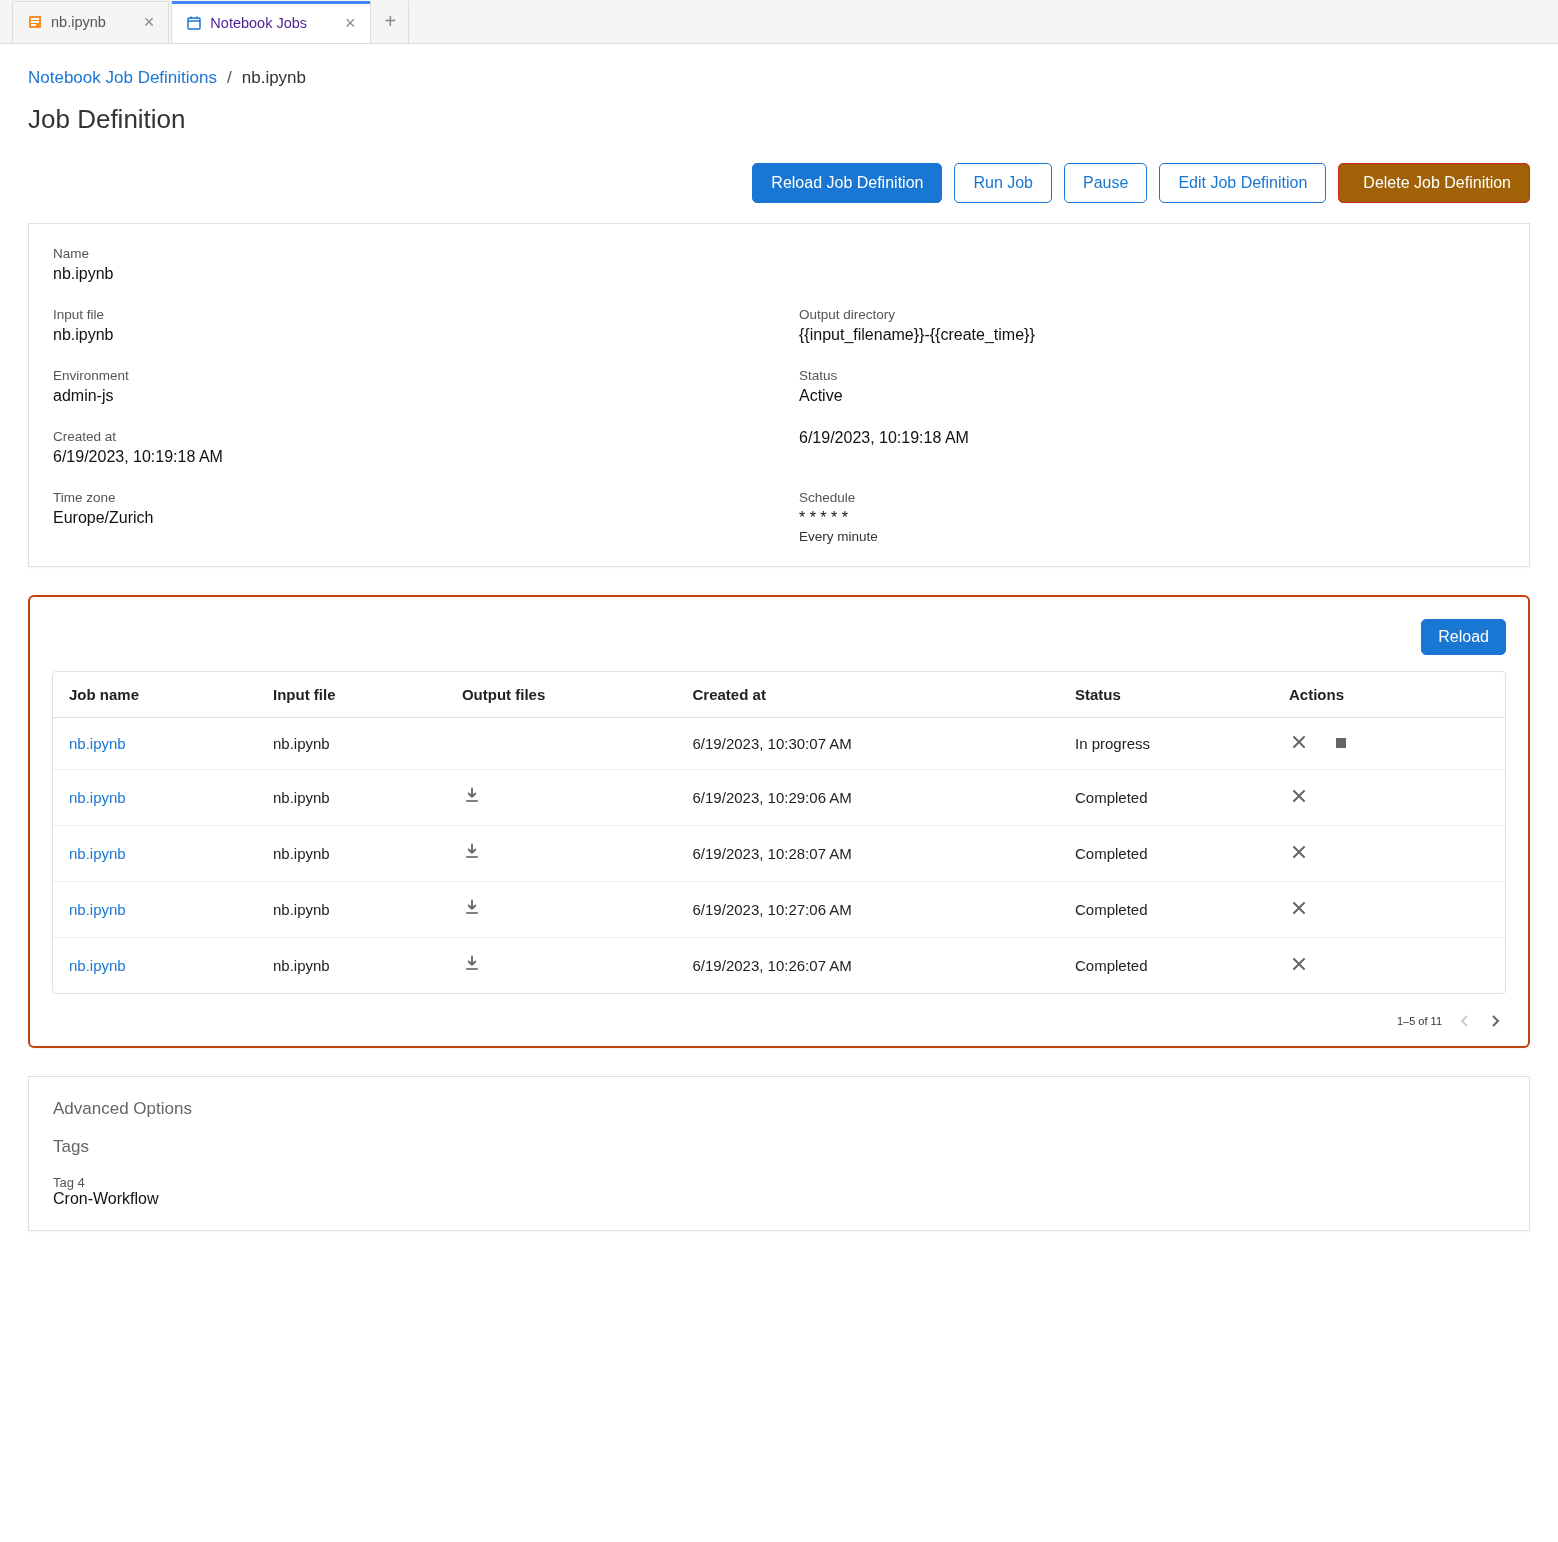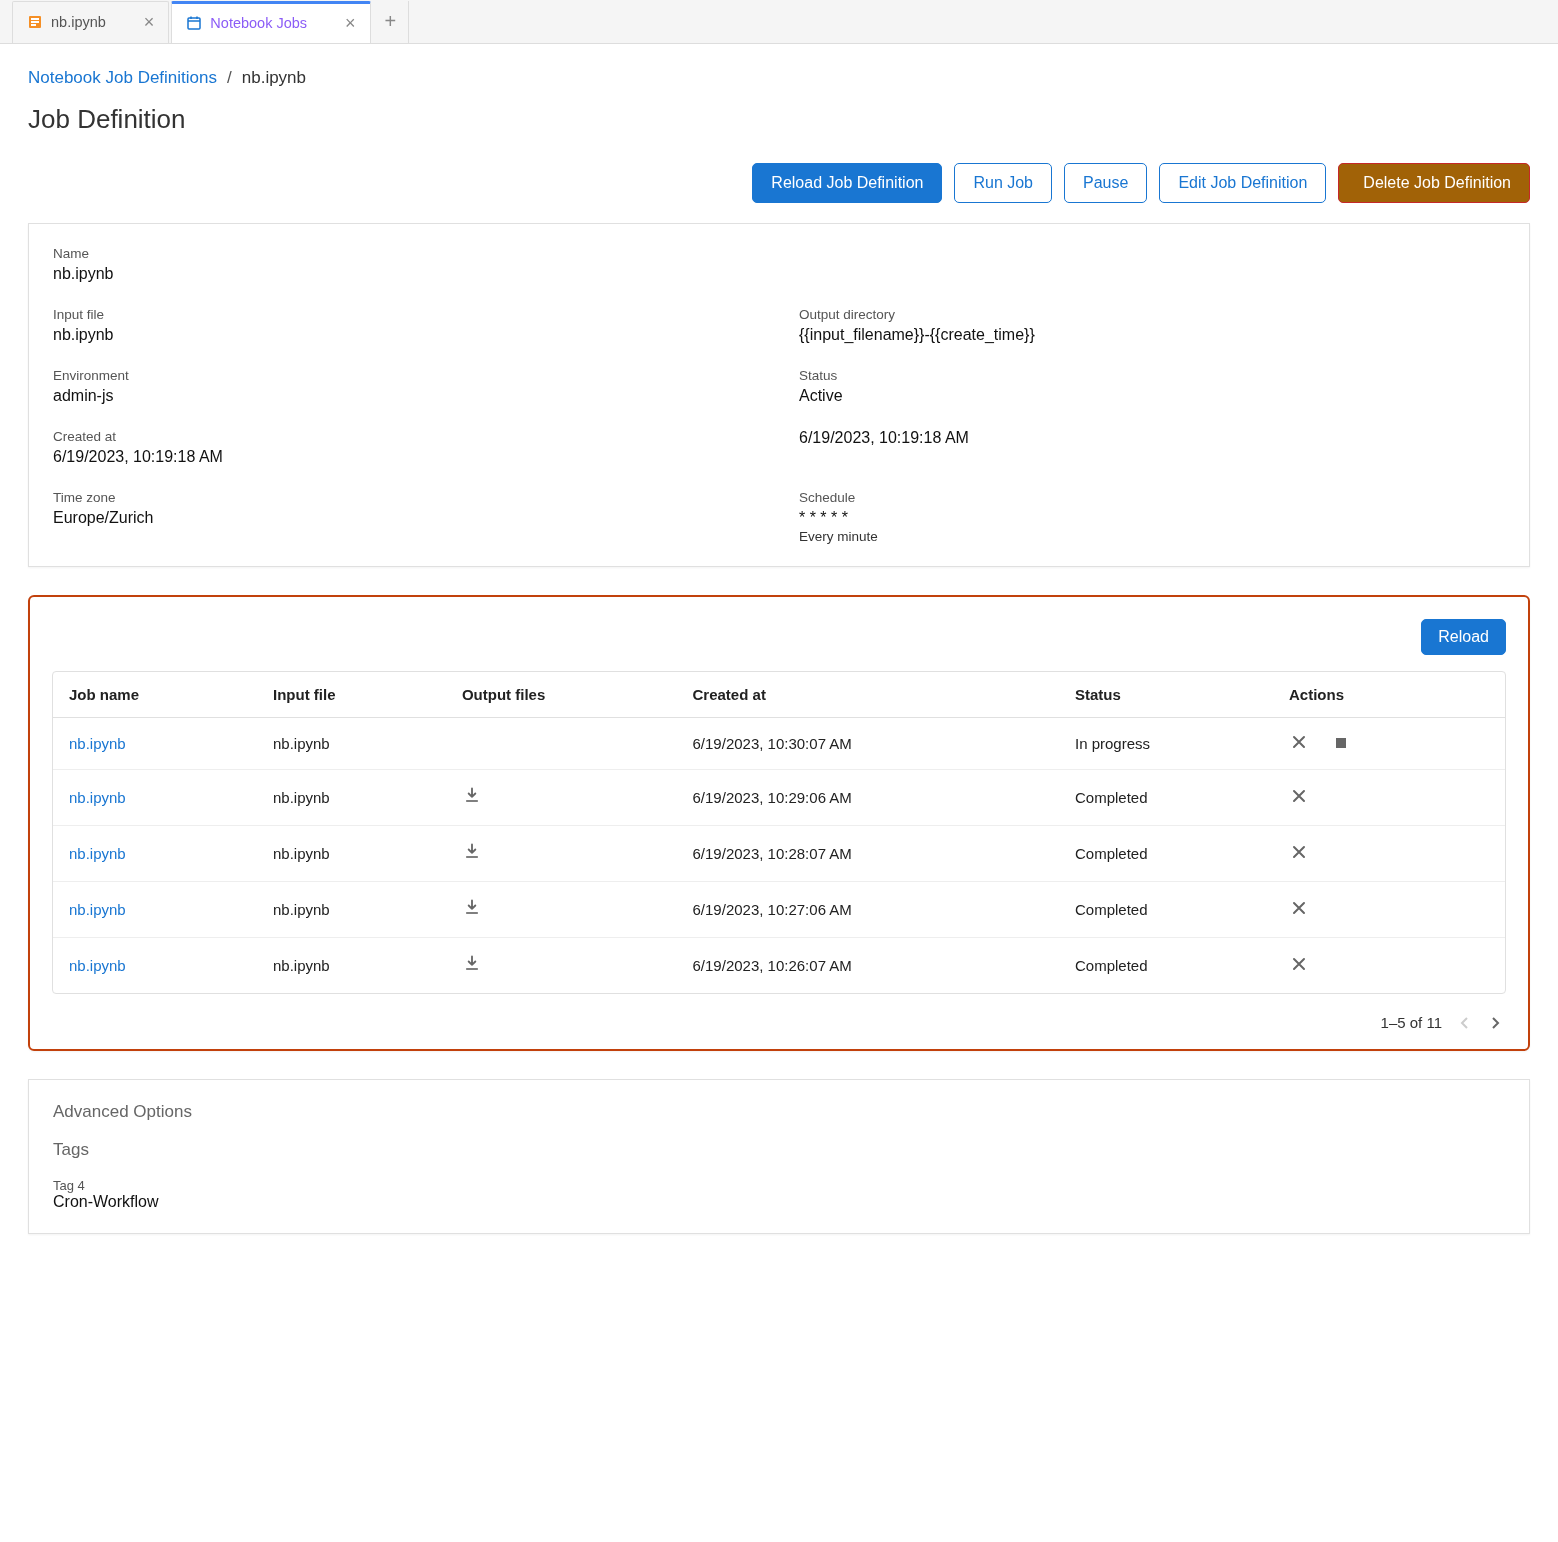--- a/index.html
+++ b/index.html
@@ -38,21 +38,21 @@
     }
     .tab.active {
       background: #fff;
       border-top: 3px solid #4285f4;
     }
     .tab .tab-label {
       font-size: 14.5px;
       color: #555;
     }
     .tab.active .tab-label {
-      color: #8b5cf6;
+      color: #4c1d95;
     }
     .tab-icon {
       width: 16px;
       height: 16px;
       display: inline-flex;
       align-items: center;
       justify-content: center;
     }
     .tab-close {
       color: #888;
@@ -212,21 +212,21 @@
       margin-right: 22px;
       width:20px;
     }
     .pagination {
       display: flex;
       justify-content: flex-end;
       align-items: center;
       gap: 12px;
       padding: 20px 22px 12px;
       color: #333;
-      font-size: 15px;
+      font-size: 11px;
     }
     .pagination .nav-btn {
       cursor: pointer;
       color: #666;
       width:20px;
       display:inline-flex;
       justify-content:center;
     }
     .pagination .nav-btn.disabled { color: #ccc; cursor:default;}
     

